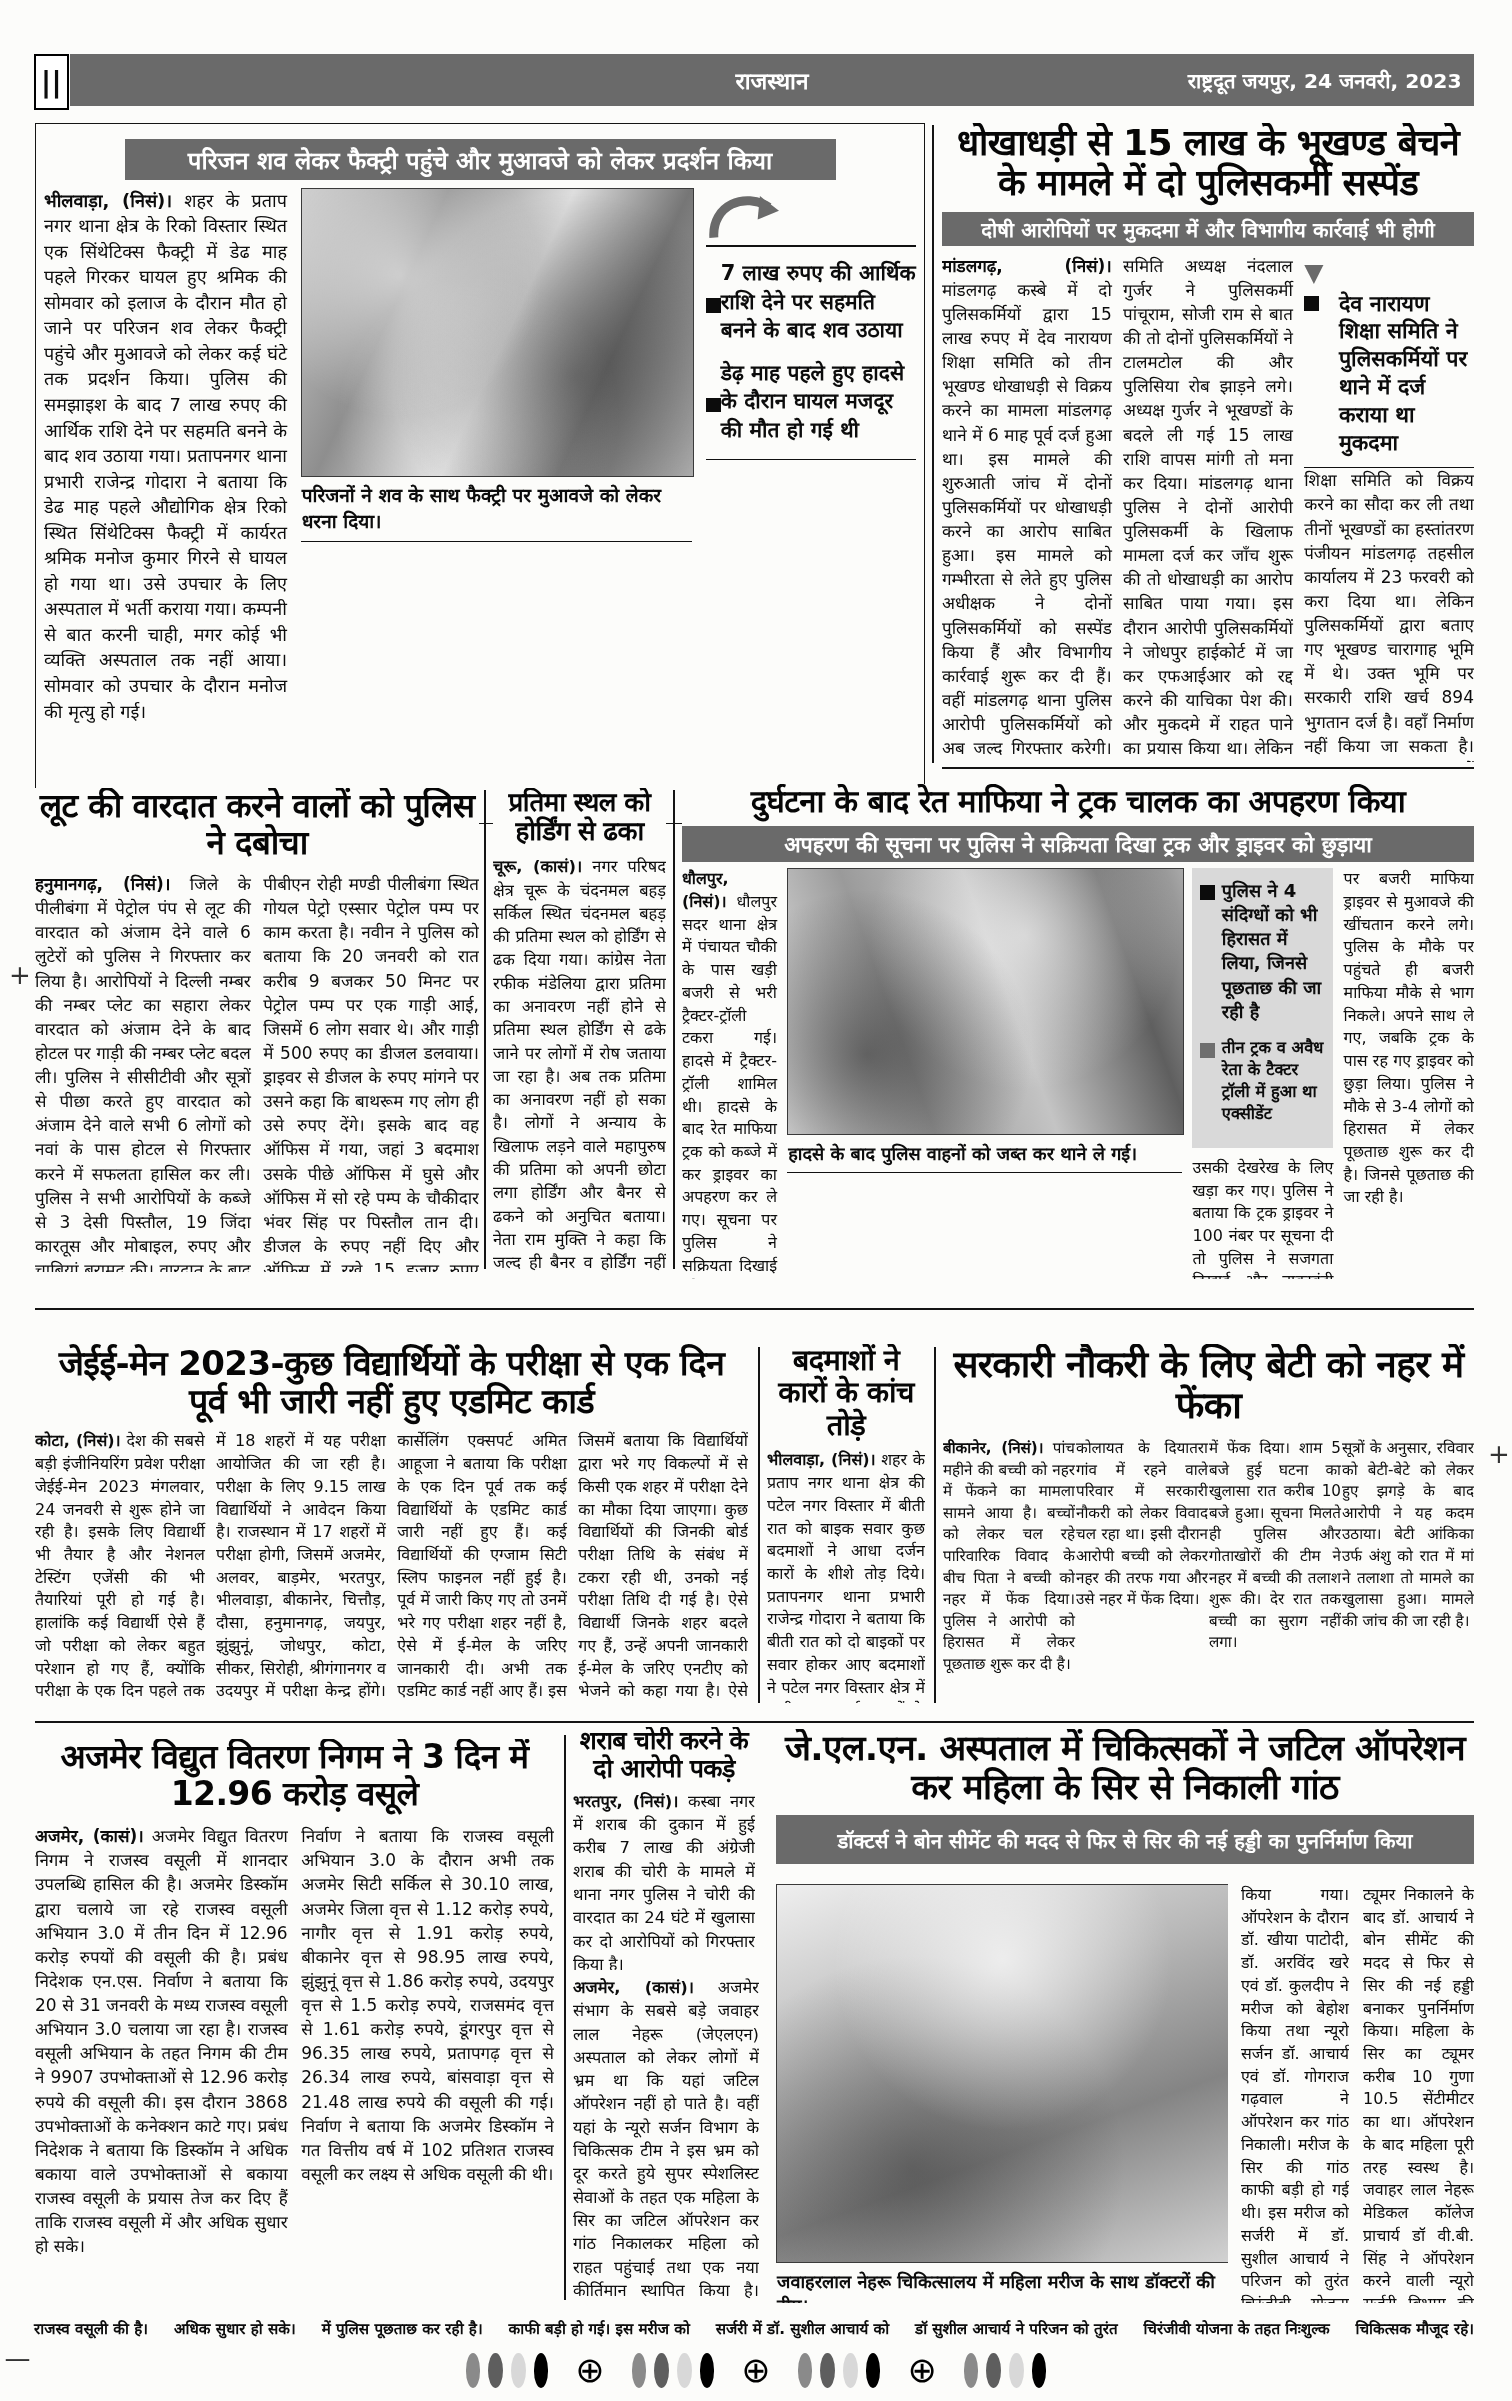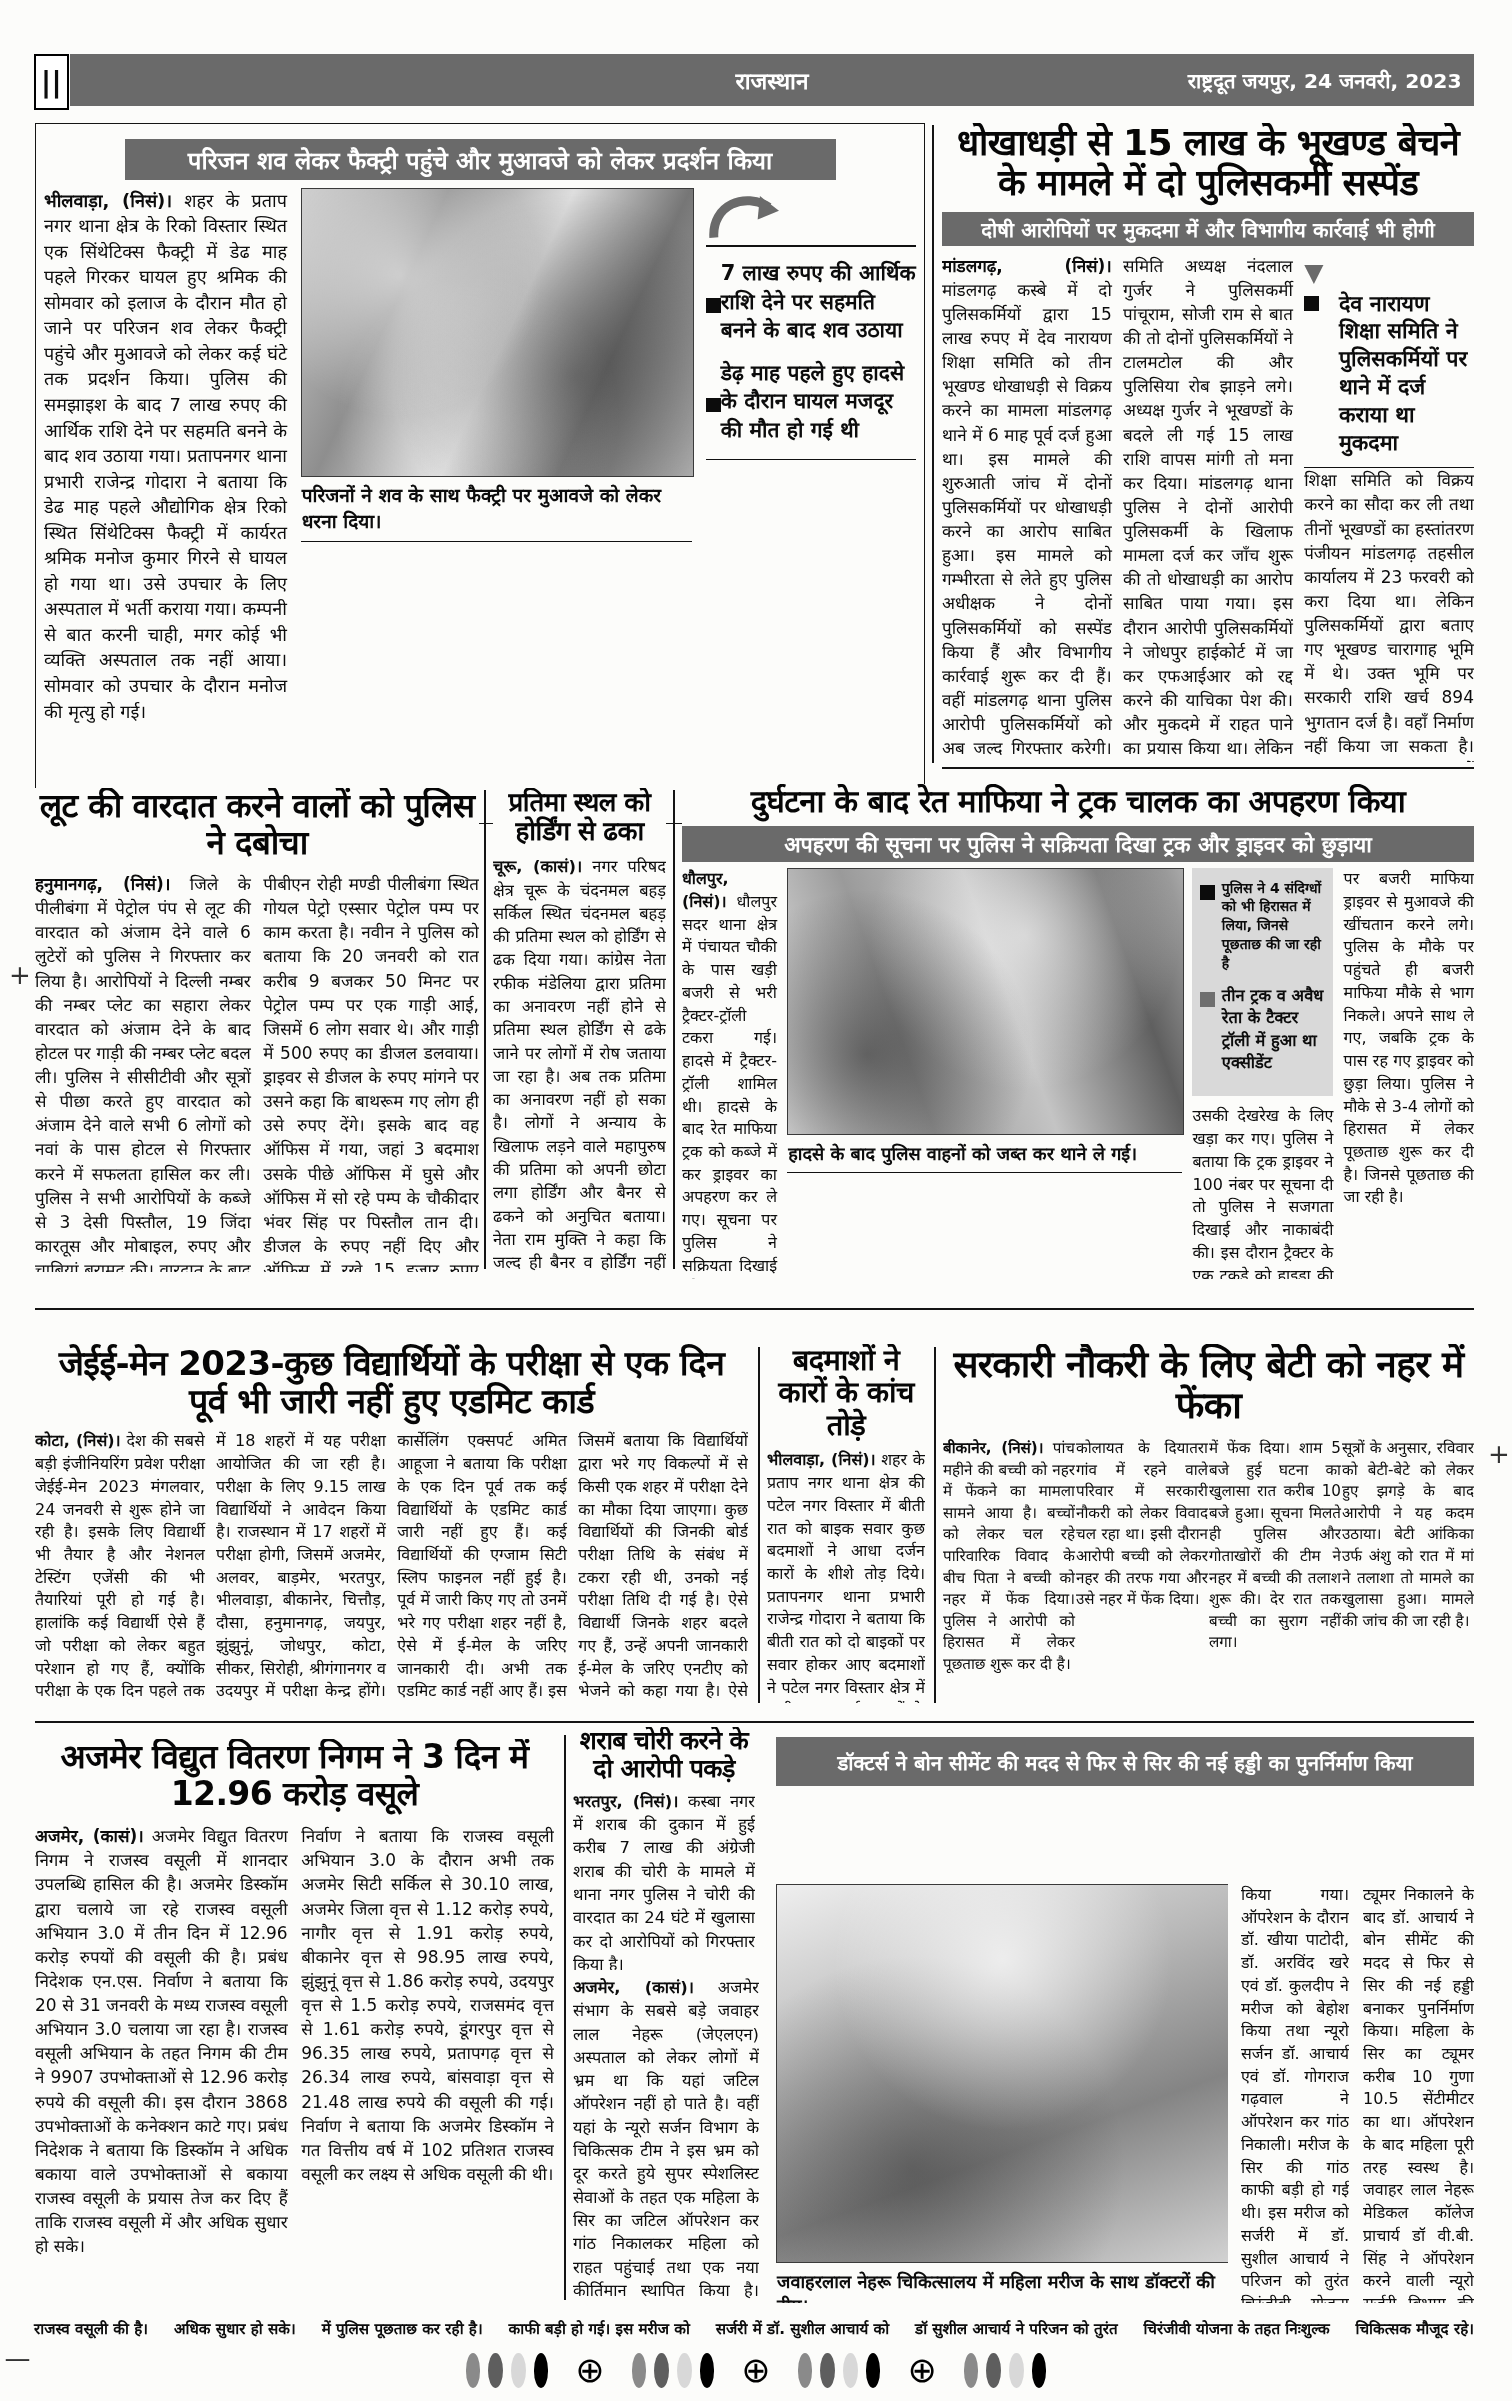--- a/index.html
+++ b/index.html
@@ -150,21 +150,21 @@
       <div class="col" style="width:95px;font-size:16px;">
         <p><span class="dl">धौलपुर, (निसं)।</span>
            <span>धौलपुर सदर थाना क्षेत्र में पंचायत चौकी के पास खड़ी बजरी से भरी ट्रैक्टर-ट्रॉली टकरा गई। हादसे में ट्रैक्टर-ट्रॉली शामिल थी। हादसे के बाद रेत माफिया ट्रक को कब्जे में कर ड्राइवर का अपहरण कर ले गए। सूचना पर पुलिस ने सक्रियता दिखाई और ट्रक व ड्राइवर को छुड़ा लिया।</span></p>
       </div>
       <div style="width:395px;">
         <div class="photo ph2" style="width:100%;height:265px;"></div>
         <div class="cap" style="font-size:18px;">हादसे के बाद पुलिस वाहनों को जब्त कर थाने ले गई।</div>
       </div>
       <div style="width:141px;">
         <div class="callout-e">
-          <div class="item" style="display:flex;gap:6.8px;font-weight:bold;font-size:14px;line-height:1.35;">
+          <div class="item" style="display:flex;gap:6.8px;font-weight:bold;font-size:18px;line-height:1.35;">
             <span class="sq"></span>
             <span>पुलिस ने 4 संदिग्धों को भी हिरासत में लिया, जिनसे पूछताछ की जा रही है</span>
           </div>
           <div class="item" style="display:flex;gap:6.8px;font-weight:bold;font-size:16.4px;line-height:1.35;margin-top:10.2px;">
             <span class="sq gray"></span>
             <span>तीन ट्रक व अवैध रेता के टैक्टर ट्रॉली में हुआ था एक्सीडेंट</span>
           </div>
         </div>
         <div class="col" style="font-size:16px;">उसकी देखरेख के लिए खड़ा कर गए। पुलिस ने बताया कि ट्रक ड्राइवर ने 100 नंबर पर सूचना दी तो पुलिस ने सजगता दिखाई और नाकाबंदी की। इस दौरान ट्रैक्टर के एक टुकड़े को हाइड्रा की मदद से ले जाते हुए जब्त कर लिया। इसके बाद अपहरण किए ट्रक और ड्राइवर की तलाश में अलग-अलग थानों की टीम के साथ दबिश दी, जहां मोरोली मोड़ के पास नाकाबंदी कर ट्रक को रुकवाया।</div>
       </div>
@@ -227,20 +227,21 @@
 
   <div class="art" style="left:573px;top:1727px;width:182px;height:243px;">
     <div class="hl" style="font-size:25px;">शराब चोरी करने के दो आरोपी पकड़े</div>
     <div class="col" style="font-size:16.4px;margin-top:6.8px;">
       <p><span class="dl">भरतपुर, (निसं)।</span>
          <span>कस्बा नगर में शराब की दुकान में हुई करीब 7 लाख की अंग्रेजी शराब की चोरी के मामले में थाना नगर पुलिस ने चोरी की वारदात का 24 घंटे में खुलासा कर दो आरोपियों को गिरफ्तार किया है।</span></p>
     </div>
   </div>
 
   <div class="art" style="left:776px;top:1729px;width:698px;height:150px;">
+    <div class="hl" style="font-size:35px;">जे.एल.एन. अस्पताल में चिकित्सकों ने जटिल ऑपरेशन कर महिला के सिर से निकाली गांठ</div>
     <div class="bar" style="width:100%;height:49px;margin-top:8px;font-size:20.3px;">डॉक्टर्स ने बोन सीमेंट की मदद से फिर से सिर की नई हड्डी का पुनर्निर्माण किया</div>
   </div>
 
   <div class="art col" style="left:573px;top:1976px;width:186px;height:325px;font-size:16.4px;">
     <p><span class="dl">अजमेर, (कासं)।</span>
        <span>अजमेर संभाग के सबसे बड़े जवाहर लाल नेहरू (जेएलएन) अस्पताल को लेकर लोगों में भ्रम था कि यहां जटिल ऑपरेशन नहीं हो पाते है। वहीं यहां के न्यूरो सर्जन विभाग के चिकित्सक टीम ने इस भ्रम को दूर करते हुये सुपर स्पेशलिस्ट सेवाओं के तहत एक महिला के सिर का जटिल ऑपरेशन कर गांठ निकालकर महिला को राहत पहुंचाई तथा एक नया कीर्तिमान स्थापित किया है। महिला का यह जटिल ऑपरेशन करीब चार घंटे तक चला। इस ऑपरेशन में न्यूरो सर्जन विभागाध्यक्ष डॉ. सुशील आचार्य, सहायक आचार्य डॉ. गोगराज गढवाल सहित ऑपरेशन के लिये एनेस्थीसिया के डॉ अरविंद खरे सहित उनकी टीम का विशेष सहयोग रहा।</span></p>
   </div>
 
   <div class="art" style="left:776px;top:1884px;width:452px;height:419px;">
     <div class="photo ph3" style="width:100%;height:377px;"></div>

